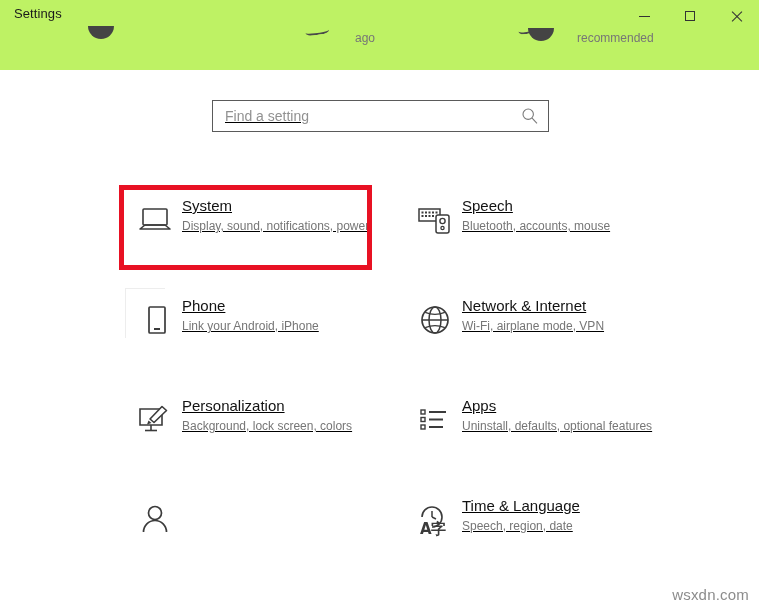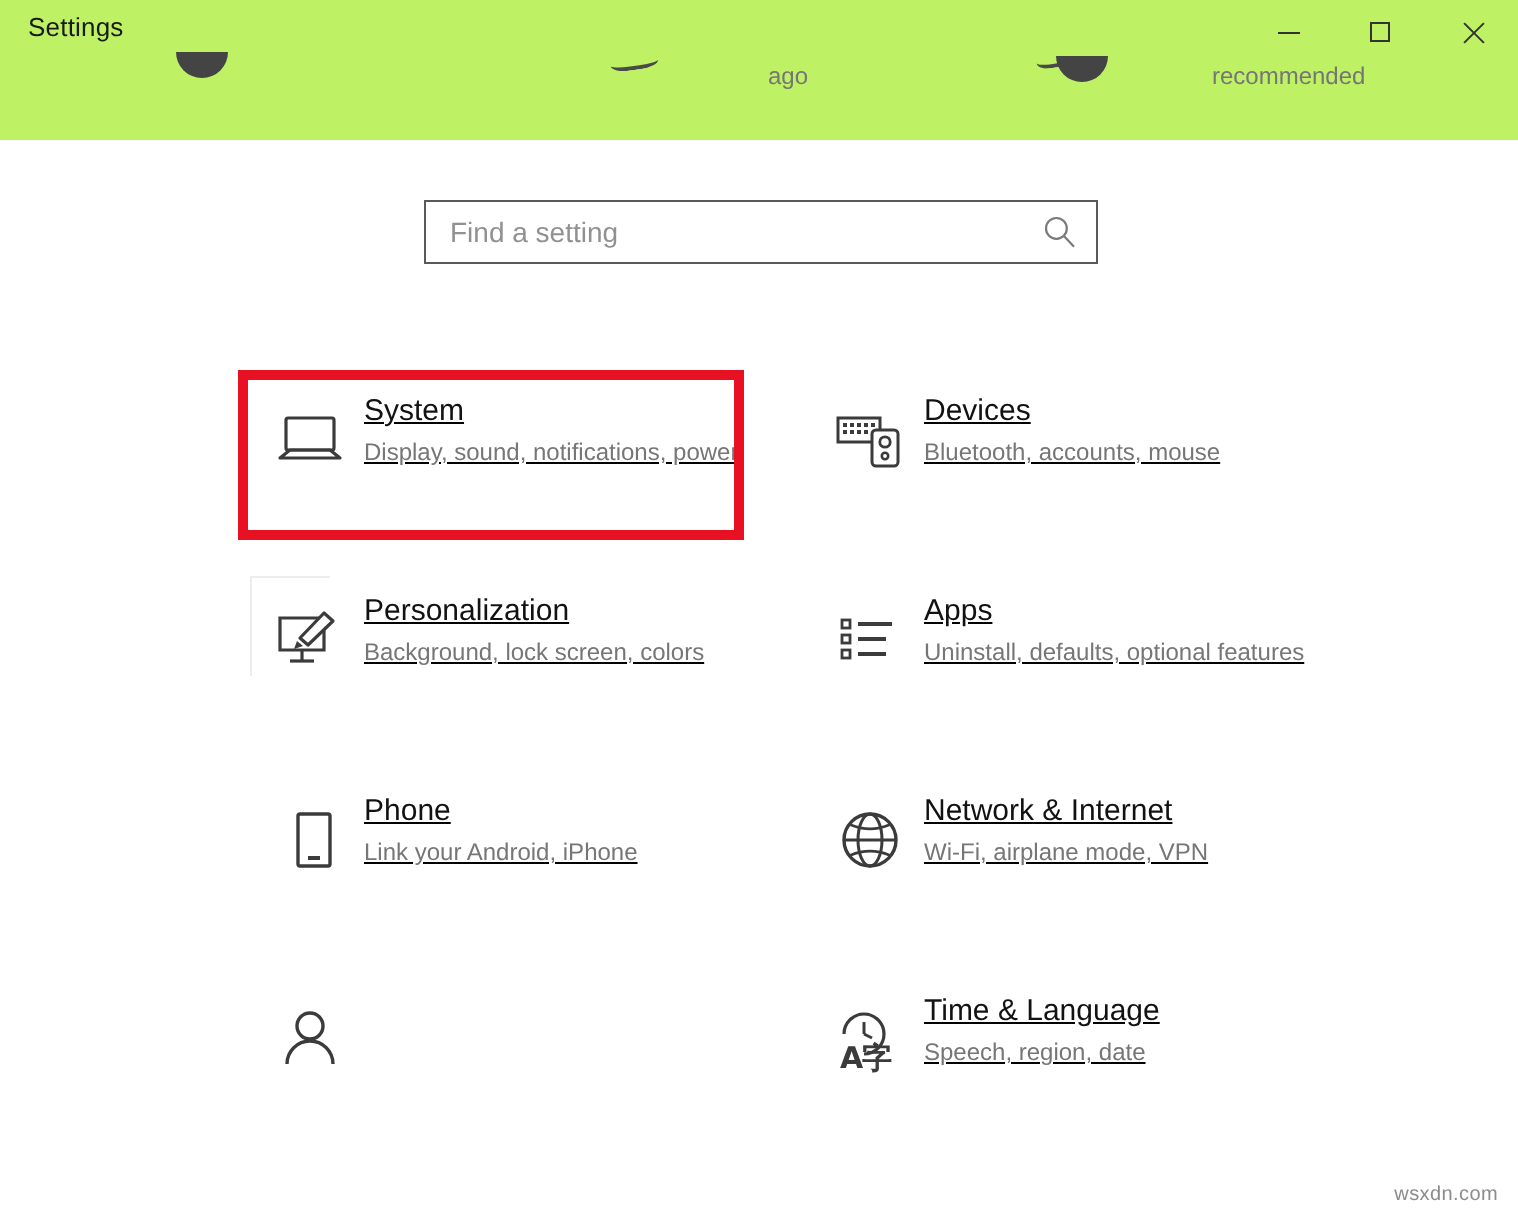--- a/index.html
+++ b/index.html
@@ -97,21 +97,20 @@
     height: 7px;
     border-bottom: 2px solid #4a4a4a;
     border-radius: 0 0 40% 40%;
     transform: rotate(-8deg);
   }
   .cut-text {
     position: absolute;
     font-size: 12px;
     color: #767676;
     top: 31px;
-    margin-left: 29px;
   }
 
   
   .search-wrap {
     position: absolute;
     left: 212px;
     top: 100px;
     width: 337px;
     height: 32px;
     border: 1px solid #5a5a5a;
@@ -124,20 +123,21 @@
     width: 300px;
     height: 30px;
     border: none;
     outline: none;
     background: transparent;
     padding-left: 12px;
     box-sizing: border-box;
     font-family: "Liberation Sans", sans-serif;
     font-size: 14px;
     color: #000000;
+    text-decoration: underline;
   }
   .search-input::placeholder { color: #919191; opacity: 1; }
   .search-icon {
     position: absolute;
     right: 9px;
     top: 6px;
     width: 18px;
     height: 18px;
   }
 
@@ -216,21 +216,21 @@
     width: 40px;
     height: 1px;
     background: #ededed;
   }
 
   
   .watermark {
     position: absolute;
     right: 10px;
     bottom: 6px;
-    font-size: 10px;
+    font-size: 15px;
     color: #8c8c8c;
     letter-spacing: 0.2px;
   }
 </style>
 </head>
 <body>
 
 <div class="titlebar">
   <div class="title-text">Settings</div>
 
@@ -301,22 +301,53 @@
               <rect x="9" y="11" width="2" height="2"></rect>
             <rect x="12.5" y="11" width="2" height="2"></rect>
               <rect x="16" y="11" width="2" height="2"></rect>
           </g>
           <rect x="20" y="11" width="13" height="18" rx="2" fill="#ffffff" stroke="#3b3b3b" stroke-width="1.5"></rect>
           <circle cx="26.5" cy="17" r="2.6" fill="none" stroke="#3b3b3b" stroke-width="1.4"></circle>
           <circle cx="26.5" cy="24" r="1.6" fill="none" stroke="#3b3b3b" stroke-width="1.3"></circle>
         </svg>
       </div>
       <div class="tile-text">
-        <div class="tile-title">Devices</div>
+        <div class="tile-title">Speech</div>
         <div class="tile-sub">Bluetooth, accounts, mouse</div>
+      </div>
+    </div>
+  </div>
+
+  <div class="tile-row">
+    <div class="tile">
+      <div class="tile-icon">
+        <svg width="34" height="34" viewBox="0 0 34 34">
+          <rect x="11" y="4" width="16" height="26" rx="1" fill="none" stroke="#3b3b3b" stroke-width="1.7"></rect>
+          <rect x="16" y="25" width="6" height="2" fill="#3b3b3b"></rect>
+        </svg>
+      </div>
+      <div class="tile-text">
+        <div class="tile-title">Phone</div>
+        <div class="tile-sub">Link your Android, iPhone</div>
+      </div>
+    </div>
+
+    <div class="tile">
+      <div class="tile-icon">
+        <svg width="34" height="34" viewBox="0 0 34 34">
+          <circle cx="17" cy="17" r="13" fill="none" stroke="#3b3b3b" stroke-width="1.7"></circle>
+          <ellipse cx="17" cy="17" rx="6" ry="13" fill="none" stroke="#3b3b3b" stroke-width="1.5"></ellipse>
+          <line x1="4" y1="17" x2="30" y2="17" stroke="#3b3b3b" stroke-width="1.5"></line>
+          <path d="M7.2 9.4 Q17 13.5 26.8 9.4" fill="none" stroke="#3b3b3b" stroke-width="1.3"></path>
+          <path d="M7.2 24.6 Q17 20.5 26.8 24.6" fill="none" stroke="#3b3b3b" stroke-width="1.3"></path>
+        </svg>
+      </div>
+      <div class="tile-text">
+        <div class="tile-title">Network &amp; Internet</div>
+        <div class="tile-sub">Wi-Fi, airplane mode, VPN</div>
       </div>
     </div>
   </div>
 
   <div class="tile-row">
     <div class="tile">
       <div class="tile-icon">
         <svg width="38" height="34" viewBox="0 0 38 34">
           <path d="M4 6 L26 6 L26 22 L4 22 Z" fill="none" stroke="#3b3b3b" stroke-width="1.6"></path>
           <line x1="15" y1="22" x2="15" y2="27" stroke="#3b3b3b" stroke-width="1.6"></line>
@@ -350,51 +381,20 @@
         <div class="tile-title">Apps</div>
         <div class="tile-sub">Uninstall, defaults, optional features</div>
       </div>
     </div>
   </div>
 
   <div class="tile-row">
     <div class="tile">
       <div class="tile-icon">
         <svg width="34" height="34" viewBox="0 0 34 34">
-          <rect x="11" y="4" width="16" height="26" rx="1" fill="none" stroke="#3b3b3b" stroke-width="1.7"></rect>
-          <rect x="16" y="25" width="6" height="2" fill="#3b3b3b"></rect>
-        </svg>
-      </div>
-      <div class="tile-text">
-        <div class="tile-title">Phone</div>
-        <div class="tile-sub">Link your Android, iPhone</div>
-      </div>
-    </div>
-
-    <div class="tile">
-      <div class="tile-icon">
-        <svg width="34" height="34" viewBox="0 0 34 34">
-          <circle cx="17" cy="17" r="13" fill="none" stroke="#3b3b3b" stroke-width="1.7"></circle>
-          <ellipse cx="17" cy="17" rx="6" ry="13" fill="none" stroke="#3b3b3b" stroke-width="1.5"></ellipse>
-          <line x1="4" y1="17" x2="30" y2="17" stroke="#3b3b3b" stroke-width="1.5"></line>
-          <path d="M7.2 9.4 Q17 13.5 26.8 9.4" fill="none" stroke="#3b3b3b" stroke-width="1.3"></path>
-          <path d="M7.2 24.6 Q17 20.5 26.8 24.6" fill="none" stroke="#3b3b3b" stroke-width="1.3"></path>
-        </svg>
-      </div>
-      <div class="tile-text">
-        <div class="tile-title">Network &amp; Internet</div>
-        <div class="tile-sub">Wi-Fi, airplane mode, VPN</div>
-      </div>
-    </div>
-  </div>
-
-  <div class="tile-row">
-    <div class="tile">
-      <div class="tile-icon">
-        <svg width="34" height="34" viewBox="0 0 34 34">
           <circle cx="17" cy="10" r="6.5" fill="none" stroke="#3b3b3b" stroke-width="1.7"></circle>
           <path d="M5.5 29 a11.5 11.5 0 0 1 23 0" fill="none" stroke="#3b3b3b" stroke-width="1.7"></path>
         </svg>
       </div>
     </div>
 
     <div class="tile">
       <div class="tile-icon">
         <svg width="38" height="34" viewBox="0 0 38 34">
           <path d="M6 14 A10 10 0 1 1 16 24" fill="none" stroke="#3b3b3b" stroke-width="1.6"></path>

